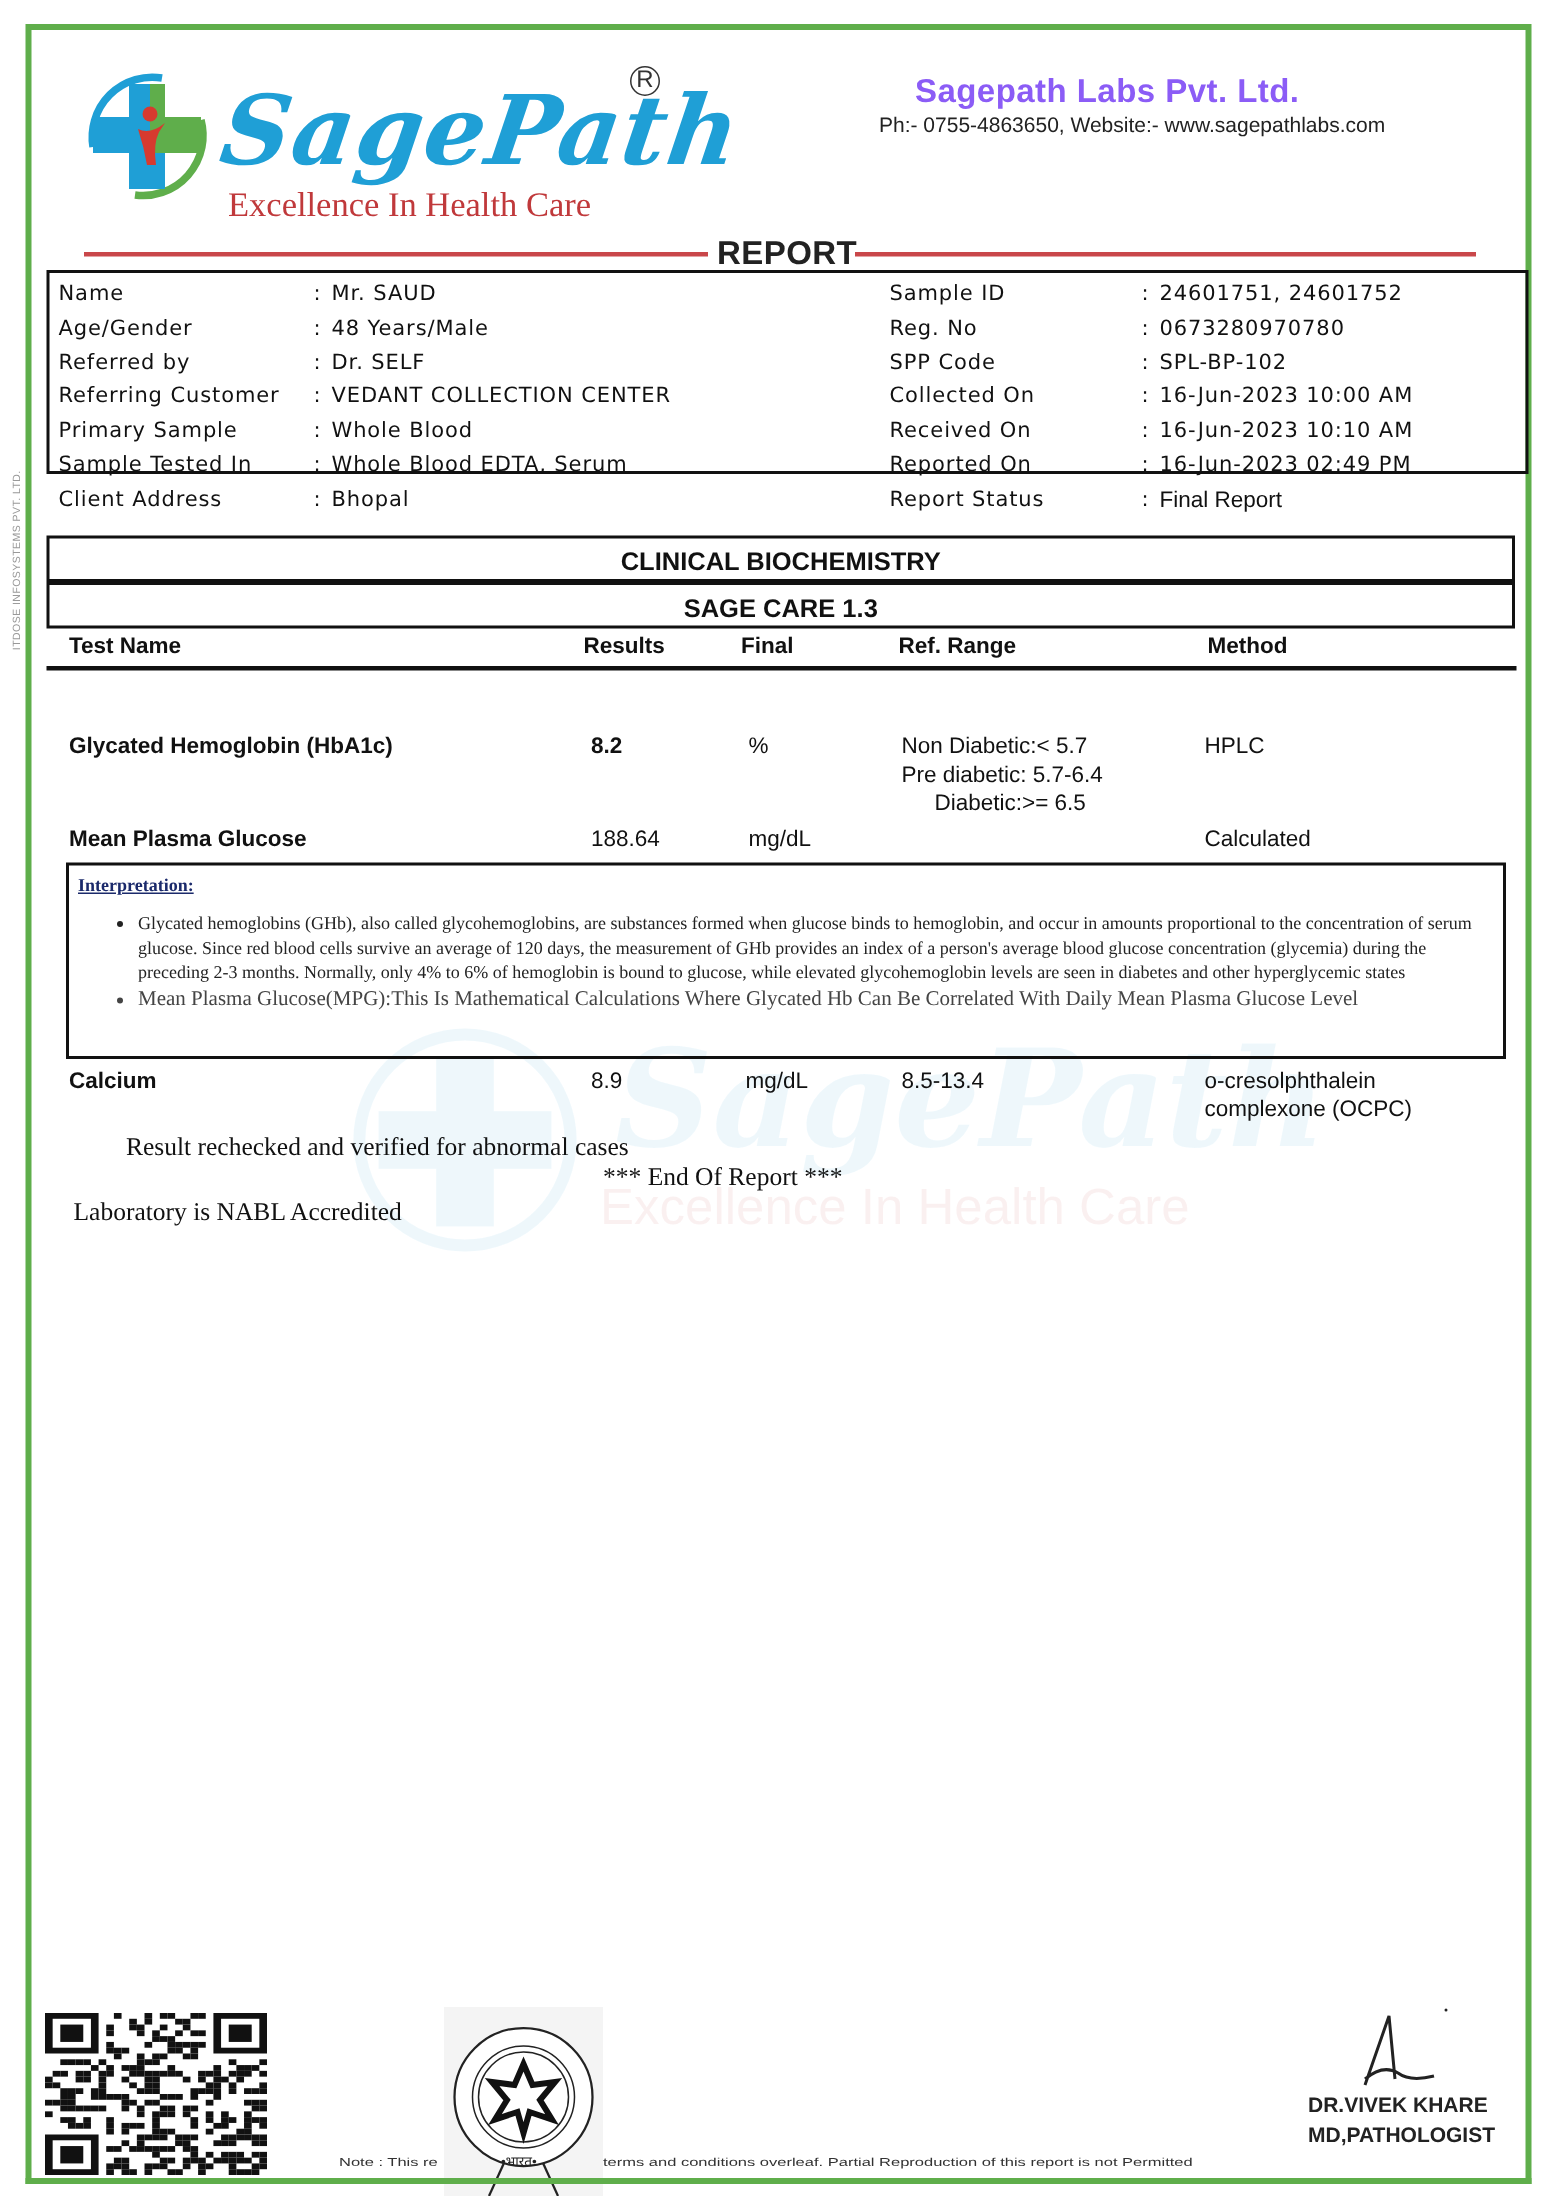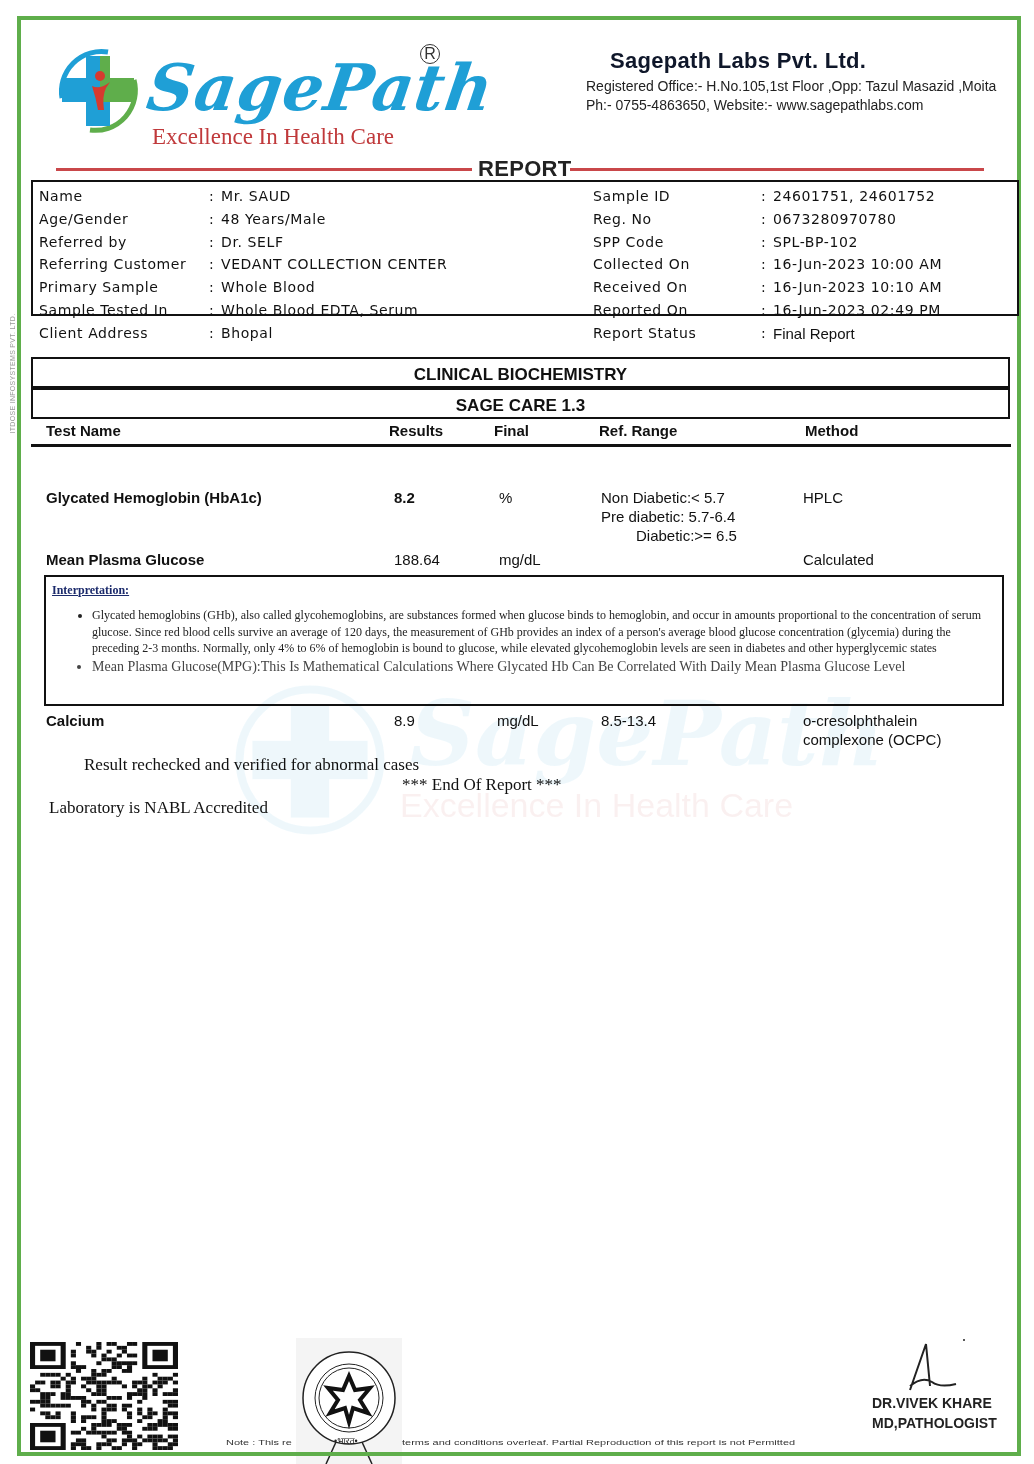--- a/index.html
+++ b/index.html
@@ -6,21 +6,21 @@
   body { width:1034px; height:1464px; background:#ffffff; position:relative; overflow:hidden; font-family:"Liberation Sans", sans-serif; color:#111; }
   .page-border { position:absolute; left:17px; top:16px; width:1004px; height:1440px; border:4px solid #5fae4b; box-sizing:border-box; }
   .side-text { position:absolute; left:-58px; top:370px; transform:rotate(-90deg); font-size:7px; color:#999; letter-spacing:0.3px; white-space:nowrap; width:140px; text-align:center; }
   
   .logo { position:absolute; left:48px; top:40px; width:420px; height:115px; }
   .logo-mark { position:absolute; left:0; top:0; width:100px; height:100px; }
   .logo-word { position:absolute; left:100px; top:10px; font-family:"DejaVu Serif", serif; font-style:italic; font-weight:bold; font-size:64px; color:#1f9fd6; letter-spacing:1px; transform:skewX(-8deg); }
   .logo-reg { position:absolute; left:372px; top:4px; font-size:16px; color:#333; border:1.5px solid #333; border-radius:50%; width:18px; height:18px; line-height:18px; text-align:center; }
   .logo-tag { position:absolute; left:104px; top:84px; font-family:"Liberation Serif", serif; font-size:23px; color:#c0393b; }
   .company { position:absolute; left:586px; top:48px; width:430px; }
-  .company-name { font-size:22px; font-weight:bold; color:#0f172a; margin-left:24px; letter-spacing:0.3px; }
+  .company-name { font-size:22px; font-weight:bold; color:#8b5cf6; margin-left:24px; letter-spacing:0.3px; }
   .company-addr { font-size:14px; color:#222; line-height:19px; margin-top:3px; }
   .report-rule { position:absolute; top:168px; height:3px; background:#c9474a; }
   .report-title { position:absolute; left:478px; top:156px; font-size:22px; font-weight:bold; color:#222; letter-spacing:0.3px; }
   
   .patient-box { position:absolute; left:31px; top:180px; width:988px; height:136px; border:2px solid #111; box-sizing:border-box; }
   .pcol { position:absolute; top:6px; font-family:"DejaVu Sans", sans-serif; font-size:14px; letter-spacing:0.6px; color:#111; }
   .prow { height:22.8px; display:flex; white-space:nowrap; }
   .pcol.left { left:6px; }
   .pcol.right { left:560px; }
   .pl-left { width:170px; }
@@ -68,21 +68,20 @@
     <circle cx="52" cy="36" r="5" fill="#d73a2f"></circle>
     <path d="M44 46 Q52 50 62 42 L58 48 Q54 56 56 70 L50 70 Q48 58 44 46Z" fill="#d73a2f"></path>
   </svg>
   <div class="logo-word">SagePath</div>
   <div class="logo-reg">R</div>
   <div class="logo-tag">Excellence In Health Care</div>
 </div>
 
 <div class="company">
   <div class="company-name">Sagepath Labs Pvt. Ltd.</div>
-  <div class="company-addr">Registered Office:- H.No.105,1st Floor ,Opp: Tazul Masazid ,Moita</div>
   <div class="company-addr" style="margin-top:0">Ph:- 0755-4863650, Website:- www.sagepathlabs.com</div>
 </div>
 
 <div class="report-rule" style="left:56px; width:416px;"></div>
 <div class="report-title">REPORT</div>
 <div class="report-rule" style="left:570px; width:414px;"></div>
 
 <div class="patient-box">
   <div class="pcol left">
     <div class="prow">
@@ -180,21 +179,21 @@
   <div class="wm-word">SagePath</div>
   <div class="wm-tag">Excellence In Health Care</div>
 </div>
 
 <div>
   <span class="cell trow" style="left:46px; top:489px; font-weight:bold;">Glycated Hemoglobin (HbA1c)</span>
   <span class="cell trow" style="left:394px; top:489px; font-weight:bold;">8.2</span>
   <span class="cell trow" style="left:499px; top:489px;">%</span>
   <span class="cell trow" style="left:601px; top:489px;">Non Diabetic:&lt; 5.7</span>
   <span class="cell trow" style="left:601px; top:508px;">Pre diabetic: 5.7-6.4</span>
-  <span class="cell trow" style="left:636px; top:527px;">Diabetic:&gt;= 6.5</span>
+  <span class="cell trow" style="left:623px; top:527px;">Diabetic:&gt;= 6.5</span>
   <span class="cell trow" style="left:803px; top:489px;">HPLC</span>
 </div>
 
 <div>
   <span class="cell trow" style="left:46px; top:551px; font-weight:bold;">Mean Plasma Glucose</span>
   <span class="cell trow" style="left:394px; top:551px;">188.64</span>
   <span class="cell trow" style="left:499px; top:551px;">mg/dL</span>
   <span class="cell trow" style="left:803px; top:551px;">Calculated</span>
 </div>
 

